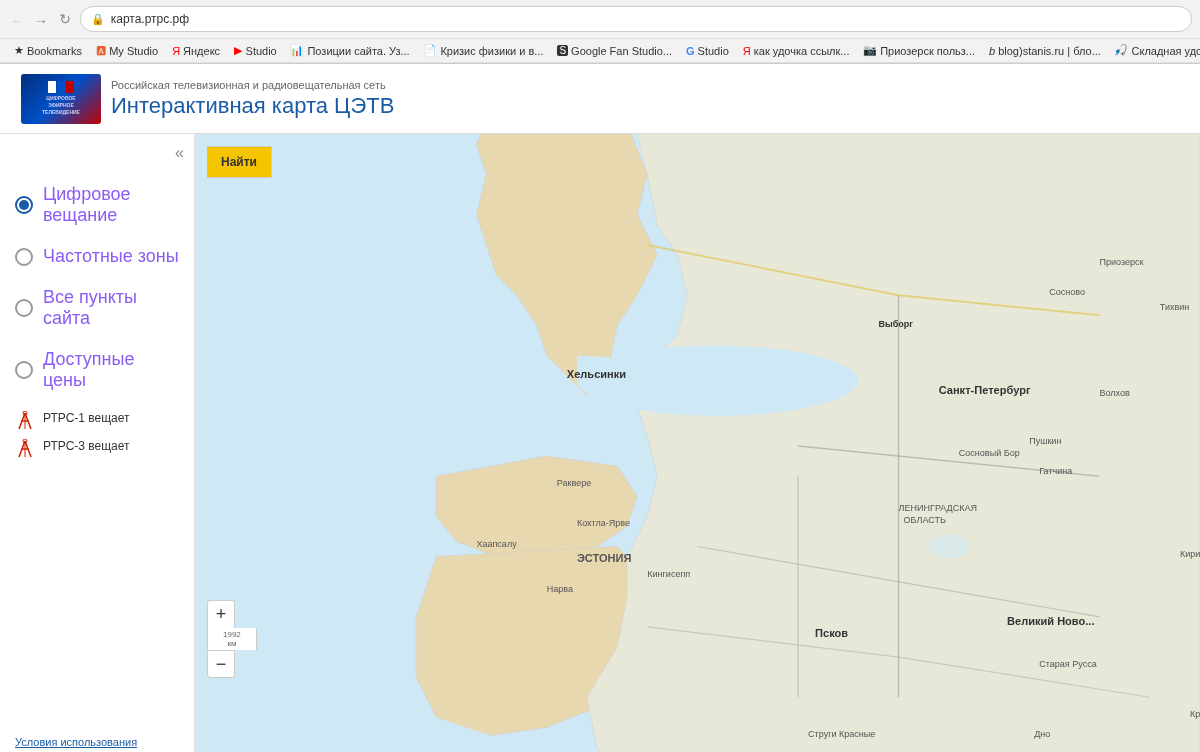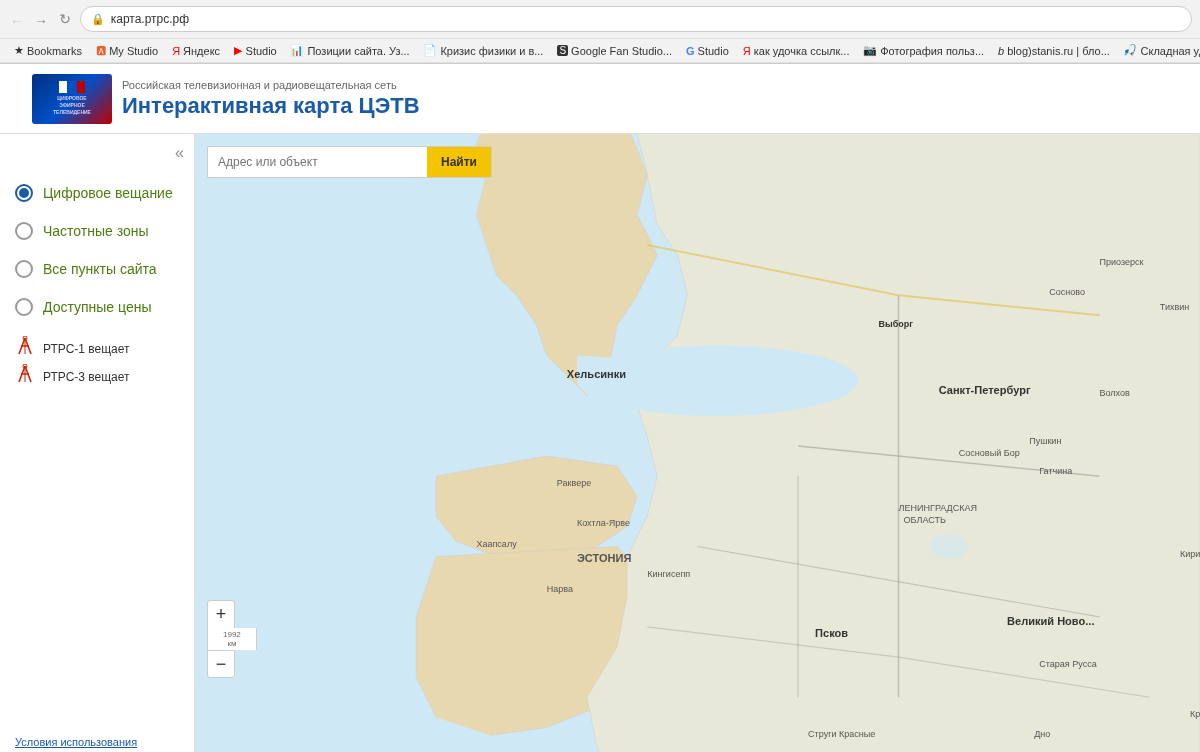--- a/index.html
+++ b/index.html
@@ -62,21 +62,21 @@
     .page-container {
       display: flex;
       flex-direction: column;
       height: calc(752px - 58px);
     }
 
     
     .site-header {
       display: flex;
       align-items: center;
-      padding: 8px 32px;
+      padding: 8px 21px;
       border-bottom: 1px solid #ddd;
       background: #fff;
       height: 70px;
       flex-shrink: 0;
     }
     .logo-area {
       display: flex;
       align-items: center;
       gap: 10px;
       margin-right: 20px;
@@ -85,21 +85,21 @@
       width: 80px; height: 50px;
       background: linear-gradient(135deg, #003080 0%, #0050c8 50%, #c00000 100%);
       border-radius: 3px;
       display: flex; align-items: center; justify-content: center;
       color: white; font-size: 7px; font-weight: bold;
       text-align: center; line-height: 1.3;
       flex-shrink: 0;
     }
     .logo-text-area { display: flex; flex-direction: column; }
     .logo-subtitle { font-size: 11px; color: #666; margin-bottom: 2px; }
-    .logo-title { font-size: 22px; color: #1a5ba8; font-weight: bold; }
+    .logo-title { font-size: 22px; color: #1a5ba8; font-weight: normal; }
 
     
     .content-area {
       display: flex;
       flex: 1;
       overflow: hidden;
     }
 
     
     .sidebar {
@@ -117,42 +117,42 @@
       font-size: 16px;
       color: #888;
       cursor: pointer;
     }
     .filter-item {
       display: flex;
       align-items: center;
       gap: 10px;
       margin-bottom: 20px;
     }
-    .filter-label { font-size: 14px; color: #4d7c0f; }
+    .filter-label { font-size: 18px; color: #8b5cf6; }
     .radio-btn {
       width: 18px; height: 18px;
       border-radius: 50%;
       border: 2px solid #999;
       display: flex; align-items: center; justify-content: center;
       cursor: pointer;
       flex-shrink: 0;
     }
     .radio-btn.active { border-color: #1a5ba8; }
     .radio-btn.active::after {
       content: '';
       width: 10px; height: 10px;
       background: #1a5ba8;
       border-radius: 50%;
     }
     .sidebar-legend {
       margin-top: 10px;
     }
     .legend-item {
       display: flex;
-      align-items: flex-end;
+      align-items: flex-start;
       gap: 8px;
       margin-bottom: 8px;
       font-size: 12px;
       color: #333;
     }
     .tower-icon {
       width: 20px; height: 20px;
       display: flex; align-items: center; justify-content: center;
     }
     .sidebar-footer {
@@ -285,21 +285,21 @@
     <div class="bookmark-item">
       <span class="bookmark-icon" style="color:#4285f4;font-weight:bold;">G</span>
       <span>Studio</span>
     </div>
     <div class="bookmark-item">
       <span class="bookmark-icon" style="color:#f00;">Я</span>
       <span>как удочка ссылк...</span>
     </div>
     <div class="bookmark-item">
       <span class="bookmark-icon">📷</span>
-      <span>Фотография польз...</span>
+      <span>Приозерск польз...</span>
     </div>
     <div class="bookmark-item">
       <span class="bookmark-icon" style="font-style:italic;">b</span>
       <span>blog)stanis.ru | бло...</span>
     </div>
     <div class="bookmark-item">
       <span class="bookmark-icon">🎣</span>
       <span>Складная удочка -...</span>
     </div>
   </div>
@@ -605,21 +605,20 @@
         <text x="1145" y="646" font-size="12" font-weight="bold" fill="#1a5ba8" text-anchor="middle" font-family="Arial">2</text>
         <circle cx="1145" cy="350" r="16" fill="rgba(100,180,240,0.4)" stroke="rgba(80,160,220,0.7)" stroke-width="2"></circle>
         <text x="1145" y="356" font-size="12" font-weight="bold" fill="#1a5ba8" text-anchor="middle" font-family="Arial">2</text>
         <circle cx="1140" cy="695" r="16" fill="rgba(100,180,240,0.4)" stroke="rgba(80,160,220,0.7)" stroke-width="2"></circle>
         <text x="1140" y="701" font-size="12" font-weight="bold" fill="#1a5ba8" text-anchor="middle" font-family="Arial">2</text>
       </text>
         </svg>
 
       
       <div class="map-search-bar">
-        <input class="map-search-input" type="text" placeholder="Адрес или объект" style="">
         <button class="map-search-btn">Найти</button>
       </div>
 
       
       <div class="zoom-controls">
         <button class="zoom-btn">+</button>
         <div class="zoom-label" style="font-size:8px;padding:2px 15px;">1992<br>км</div>
         <button class="zoom-btn">−</button>
       </div>
     </div>

